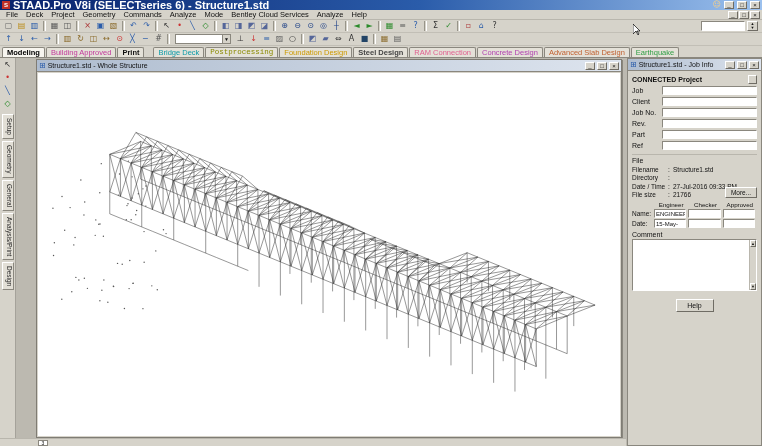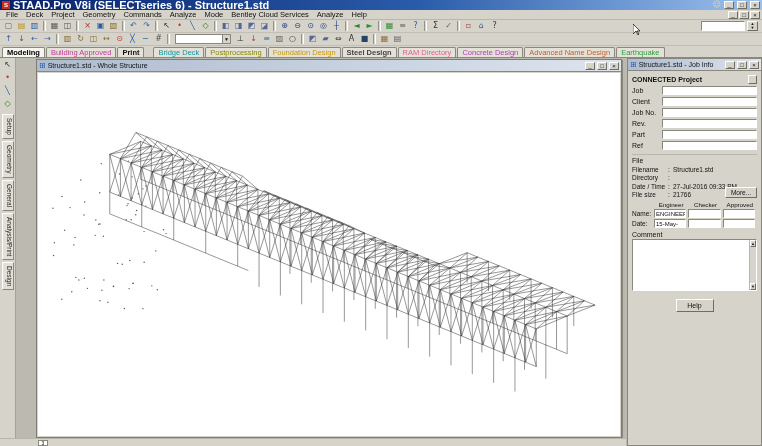--- a/index.html
+++ b/index.html
@@ -231,26 +231,26 @@
       <span class="tbicon" style="color: rgb(138, 106, 42);">▦</span>
       <span class="tbicon" style="color: rgb(85, 85, 85);">▤</span>
     </span>
 </div>
 
 <div id="tabsrow">
     <span class="wtab active" style="color: rgb(0, 0, 0); margin-top: 32px;">Modeling</span>
     <span class="wtab" style="color: rgb(194, 57, 155);">Building Approved</span>
     <span class="wtab" style="color: rgb(17, 17, 17); font-weight: bold;">Print</span>
     <span class="wtab" style="color: rgb(11, 154, 168); margin-left: 8px;">Bridge Deck</span>
-    <span class="wtab" style="color: rgb(138, 138, 0);">Postprocessing</span>
+    <span class="wtab" style="color: rgb(138, 138, 0); font-family: Liberation Mono, monospace;">Postprocessing</span>
     <span class="wtab" style="color: rgb(204, 153, 0);">Foundation Design</span>
     <span class="wtab" style="color: rgb(68, 68, 68); font-weight: bold;">Steel Design</span>
-    <span class="wtab" style="color: rgb(224, 96, 144);">RAM Directory</span>
+    <span class="wtab" style="color: rgb(224, 96, 144);">RAM Connection</span>
     <span class="wtab" style="color: rgb(176, 64, 176); margin-top: 31px;">Concrete Design</span>
-    <span class="wtab" style="color: rgb(192, 96, 48);">Advanced Name Design</span>
+    <span class="wtab" style="color: rgb(192, 96, 48);">Advanced Slab Design</span>
     <span class="wtab" style="color: rgb(47, 158, 68);">Earthquake</span>
   </div>
 
 <div id="workspace">
 
   <div id="leftbar">
     <div id="left-icons">
         <div class="licon" style="color: rgb(51, 51, 51);">↖</div>
         <div class="licon" style="color: rgb(204, 51, 51);">•</div>
         <div class="licon" style="color: rgb(42, 92, 170);">╲</div>

